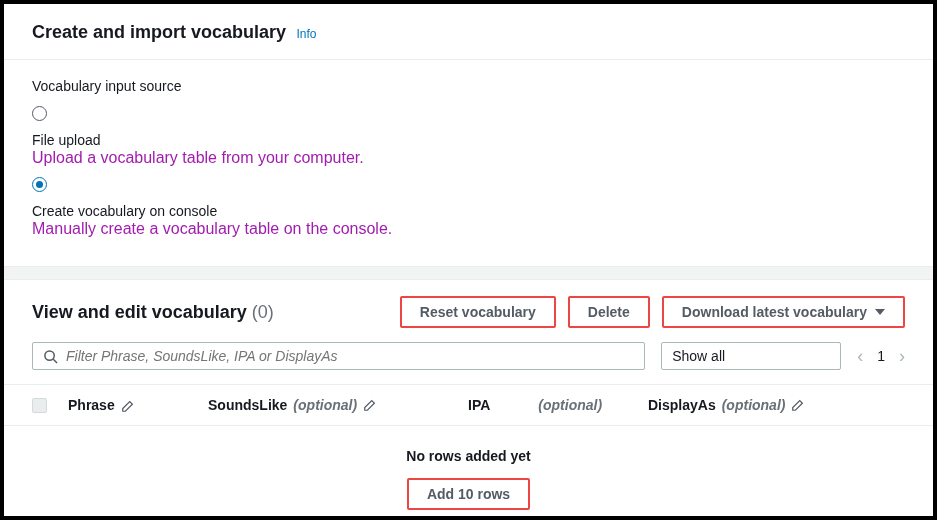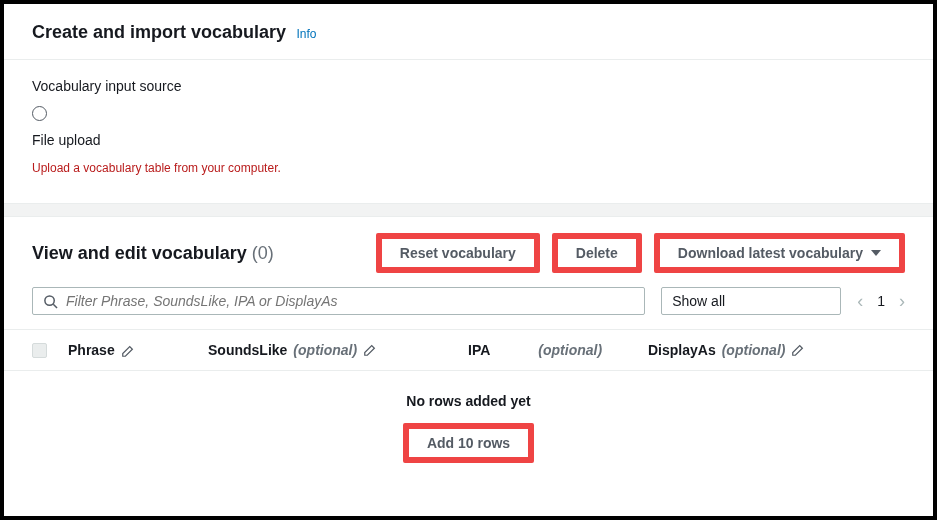--- a/index.html
+++ b/index.html
@@ -65,40 +65,40 @@
 .radio-dot {
   width: 7px; height: 7px;
   background: #0073bb;
   border-radius: 50%;
 }
 .radio-label {
   font-size: 14px;
   line-height: 18px;
 }
 .radio-desc {
-  font-size: 12px;
-  color: #b91c1c;
-  margin-top: 12px;
+  font-size: 16px;
+  color: #a21caf;
+  margin-top: 0;
 }
 .gap { height: 14px; background: #f2f3f3; border-top:1px solid #eaeded; border-bottom:1px solid #eaeded;}
 .toolbar {
   display: flex;
   align-items: center;
   padding: 16px 28px 14px;
   gap: 12px;
 }
 .toolbar h2 {
   font-size: 18px;
   font-weight: 700;
   flex: 1;
 }
 .count { color: #687078; font-weight: 400;}
 .btn {
   background: #fff;
-  border: 6px solid #ef4444;
+  border: 2px solid #ef4444;
   border-radius: 2px;
   padding: 6px 18px;
   font-size: 14px;
   font-weight: 700;
   color: #545b64;
   cursor: pointer;
   display: inline-flex;
   align-items: center;
   gap: 8px;
 }
@@ -200,20 +200,29 @@
 
       <div class="radio-item">
         <div class="radio-circle"></div>
         <div>
           <div class="radio-label">File upload</div>
           <div class="radio-desc">Upload a vocabulary table from your computer.</div>
         </div>
       </div>
 
 
+      <div class="radio-item">
+        <div class="radio-circle selected">
+            <div class="radio-dot"></div>
+          </div>
+        <div>
+          <div class="radio-label">Create vocabulary on console</div>
+          <div class="radio-desc">Manually create a vocabulary table on the console.</div>
+        </div>
+      </div>
 
     </div>
   </div>
 
   <div class="gap"></div>
 
   <div class="toolbar">
     <h2>
       <span>View and edit vocabulary</span>
       <span class="count">(0)</span>

